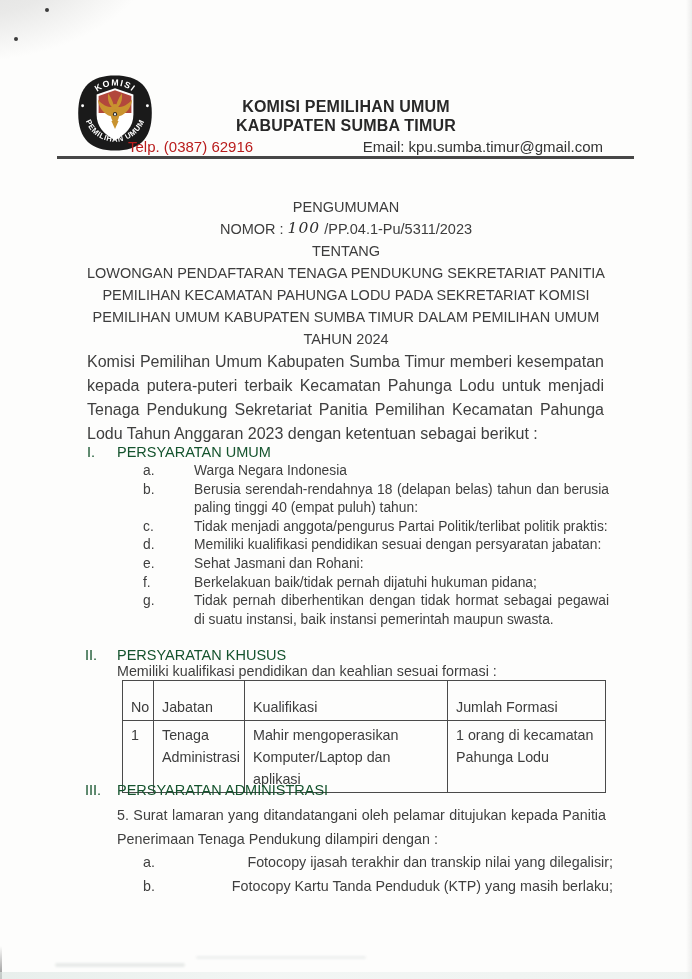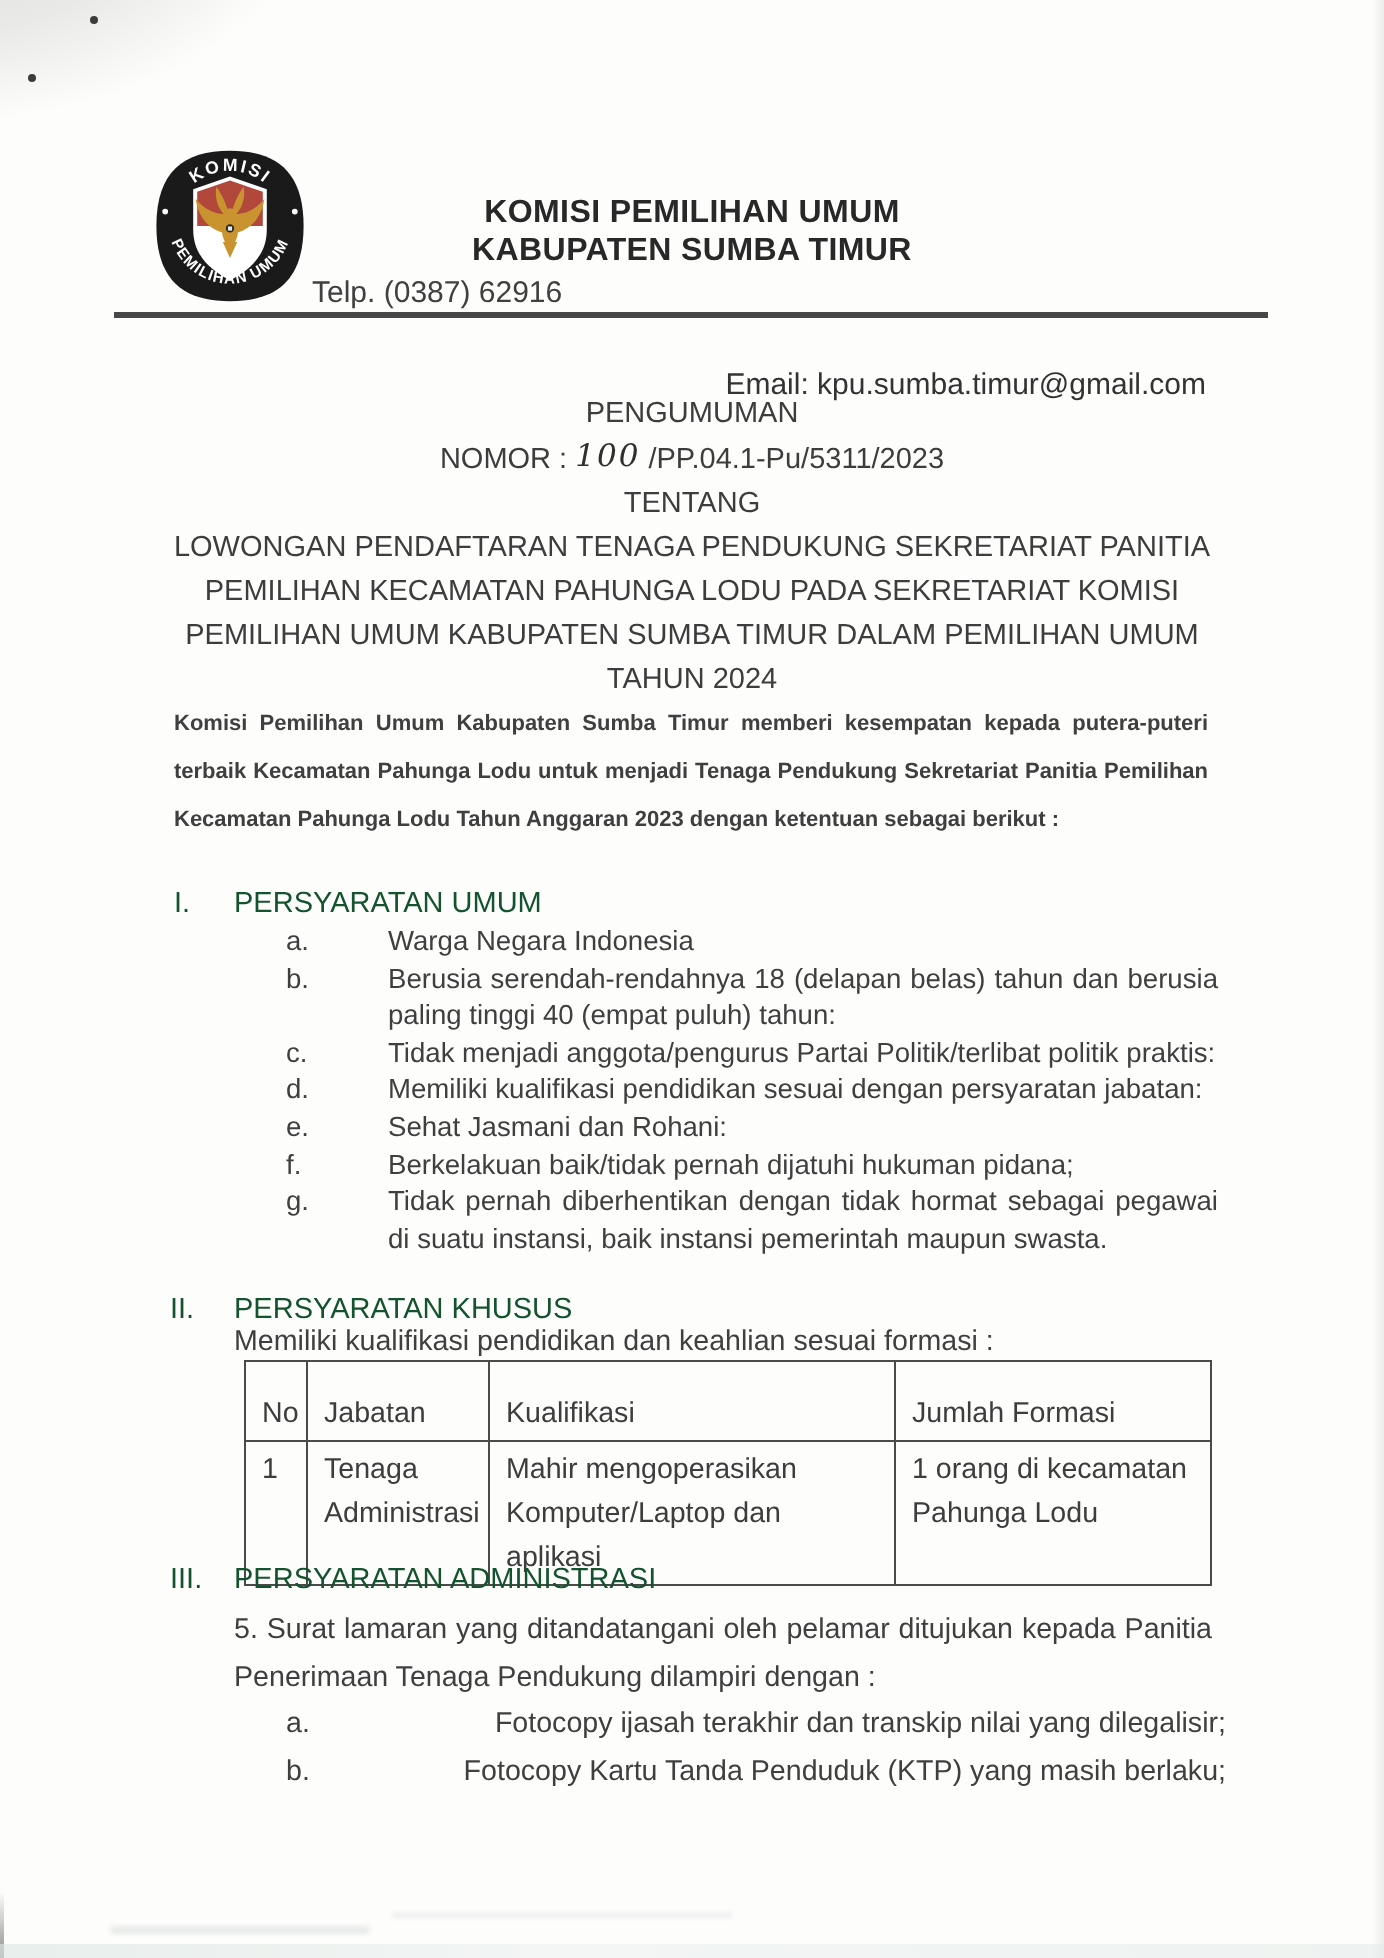--- a/index.html
+++ b/index.html
@@ -37,34 +37,34 @@
     background: #eef0ef; border-radius: 3px; filter: blur(1px); }
   .left-edge-mark { position: absolute; left: 0; top: 946px; width: 2px; height: 33px;
     background: linear-gradient(to bottom, rgba(120,120,120,0), #8e8e8e); }
 
   
   .logo-wrap { position: absolute; left: 75px; top: 73px; width: 80px; height: 80px; }
   .org-line { position: absolute; left: 0; width: 692px; text-align: center;
     font-weight: bold; font-size: 16px; color: #282828; letter-spacing: 0.2px; }
   .org-1 { top: 98px; }
   .org-2 { top: 117px; }
-  .phone { position: absolute; left: 128px; top: 138px; font-size: 15px; color: #404040; margin-left: 28px; }
-  .email { position: absolute; right: 89px; top: 138px; font-size: 15px; color: #333; margin-top: 46px; }
+  .phone { position: absolute; left: 128px; top: 138px; font-size: 15px; color: #b91c1c; }
+  .email { position: absolute; right: 89px; top: 138px; font-size: 15px; color: #333; }
   .header-rule { position: absolute; left: 57px; top: 156px; width: 577px; height: 3px;
     background: #474747; }
 
   
   .title-block { position: absolute; left: 60px; top: 196px; width: 572px;
     text-align: center; font-size: 14.5px; line-height: 22px; color: #3d3d3d; }
   .handwritten { font-family: "DejaVu Serif", serif; font-style: italic;
     font-size: 15.5px; letter-spacing: 1px; position: relative; top: -1px; color: #2f2f2f; }
 
   
   .intro { position: absolute; left: 87px; top: 350px; width: 517px;
-    font-size: 11px; line-height: 24px; text-align: justify; font-weight: bold; }
+    font-size: 16px; line-height: 24px; text-align: justify; }
 
   
   .sec-head { position: absolute; font-size: 14.5px; color: #14532d; }
   .sec-head .numeral { display: inline-block; width: 30px; }
   .sec1-head { left: 87px; top: 444px; }
   .sec2-head { left: 85px; top: 647px; }
   .sec2-head .numeral, .sec3-head .numeral { width: 32px; }
   .sec3-head { left: 85px; top: 782px; }
 
   .list-1 { position: absolute; left: 143px; top: 462px; width: 466px; }

